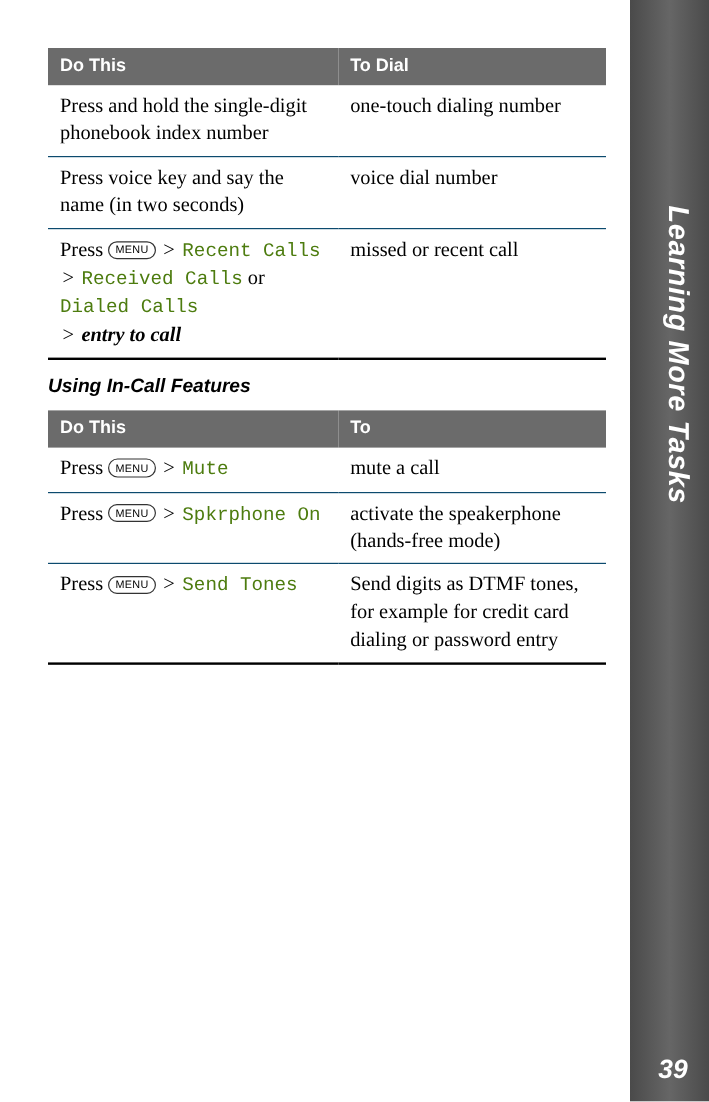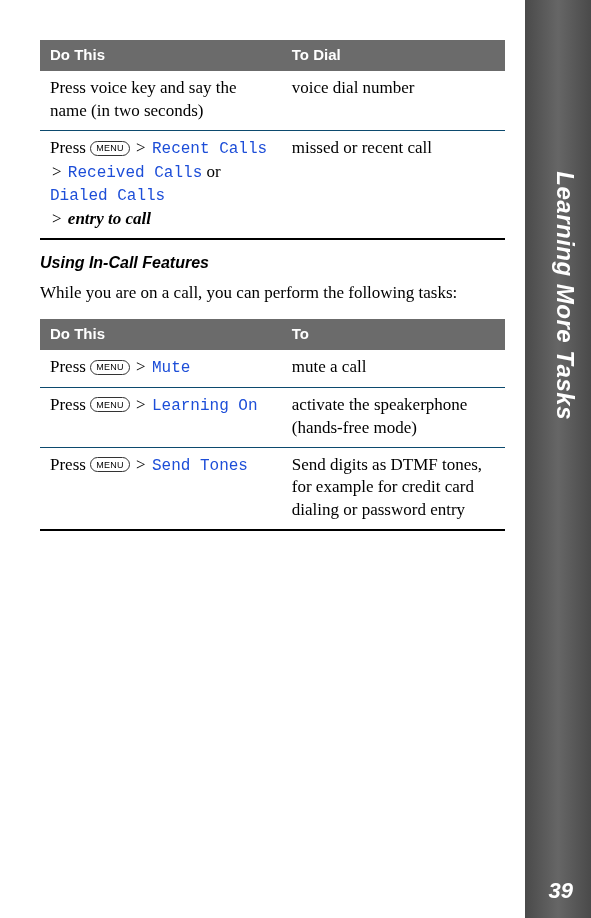--- a/index.html
+++ b/index.html
@@ -77,21 +77,21 @@
       font-size: 9px;
       font-weight: normal;
       border: 1.2px solid #333;
       border-radius: 10px;
       padding: 0.5px 5px 0.5px 5px;
       vertical-align: 2px;
       letter-spacing: 0.3px;
     }
     .mono {
       font-family: 'Courier New', monospace;
-      color: #1d4ed8;
+      color: #4d7c0f;
       font-size: 16px;
     }
     .ital { font-style: italic; font-weight: bold; }
     .gt { padding: 0 2px; }
     h2.section {
       font-family: Arial, sans-serif;
       font-weight: bold;
       font-style: italic;
       font-size: 16px;
       margin: 14px 0 10px 0;
@@ -114,54 +114,57 @@
 
   <table>
     <thead>
       <tr>
         <th>Do This</th>
         <th>To Dial</th>
       </tr>
     </thead>
     <tbody>
       <tr>
+        <td>Press and hold the single-digit phonebook index number</td>
+        <td>one-touch dialing number</td>
+      </tr>
+      <tr>
         <td>Press voice key and say the name (in two seconds)</td>
         <td>voice dial number</td>
       </tr>
       <tr>
         <td>
           <span>Press </span><span class="menu-btn">MENU</span><span class="gt"> &gt; </span><span class="mono">Recent Calls</span><br>
           <span class="gt"> &gt; </span><span class="mono">Received Calls</span><span> or </span><span class="mono">Dialed Calls</span><br>
           <span class="gt"> &gt; </span><span class="ital">entry to call</span>
         </td>
         <td>missed or recent call</td>
       </tr>
     </tbody>
   </table>
 
   <h2 class="section">Using In-Call Features</h2>
-  <p class="intro">While you are on a call, you can perform the following tasks:</p>
 
   <table>
     <thead>
       <tr>
         <th>Do This</th>
         <th>To</th>
       </tr>
     </thead>
     <tbody>
       <tr>
         <td>
           <span>Press </span><span class="menu-btn">MENU</span><span class="gt"> &gt; </span><span class="mono">Mute</span>
         </td>
         <td>mute a call</td>
       </tr>
       <tr>
         <td>
-          <span>Press </span><span class="menu-btn">MENU</span><span class="gt"> &gt; </span><span class="mono">Learning On</span>
+          <span>Press </span><span class="menu-btn">MENU</span><span class="gt"> &gt; </span><span class="mono">Spkrphone On</span>
         </td>
         <td>activate the speakerphone (hands-free mode)</td>
       </tr>
       <tr>
         <td>
           <span>Press </span><span class="menu-btn">MENU</span><span class="gt"> &gt; </span><span class="mono">Send Tones</span>
         </td>
         <td>Send digits as DTMF tones, for example for credit card dialing or password entry</td>
       </tr>
     </tbody>

